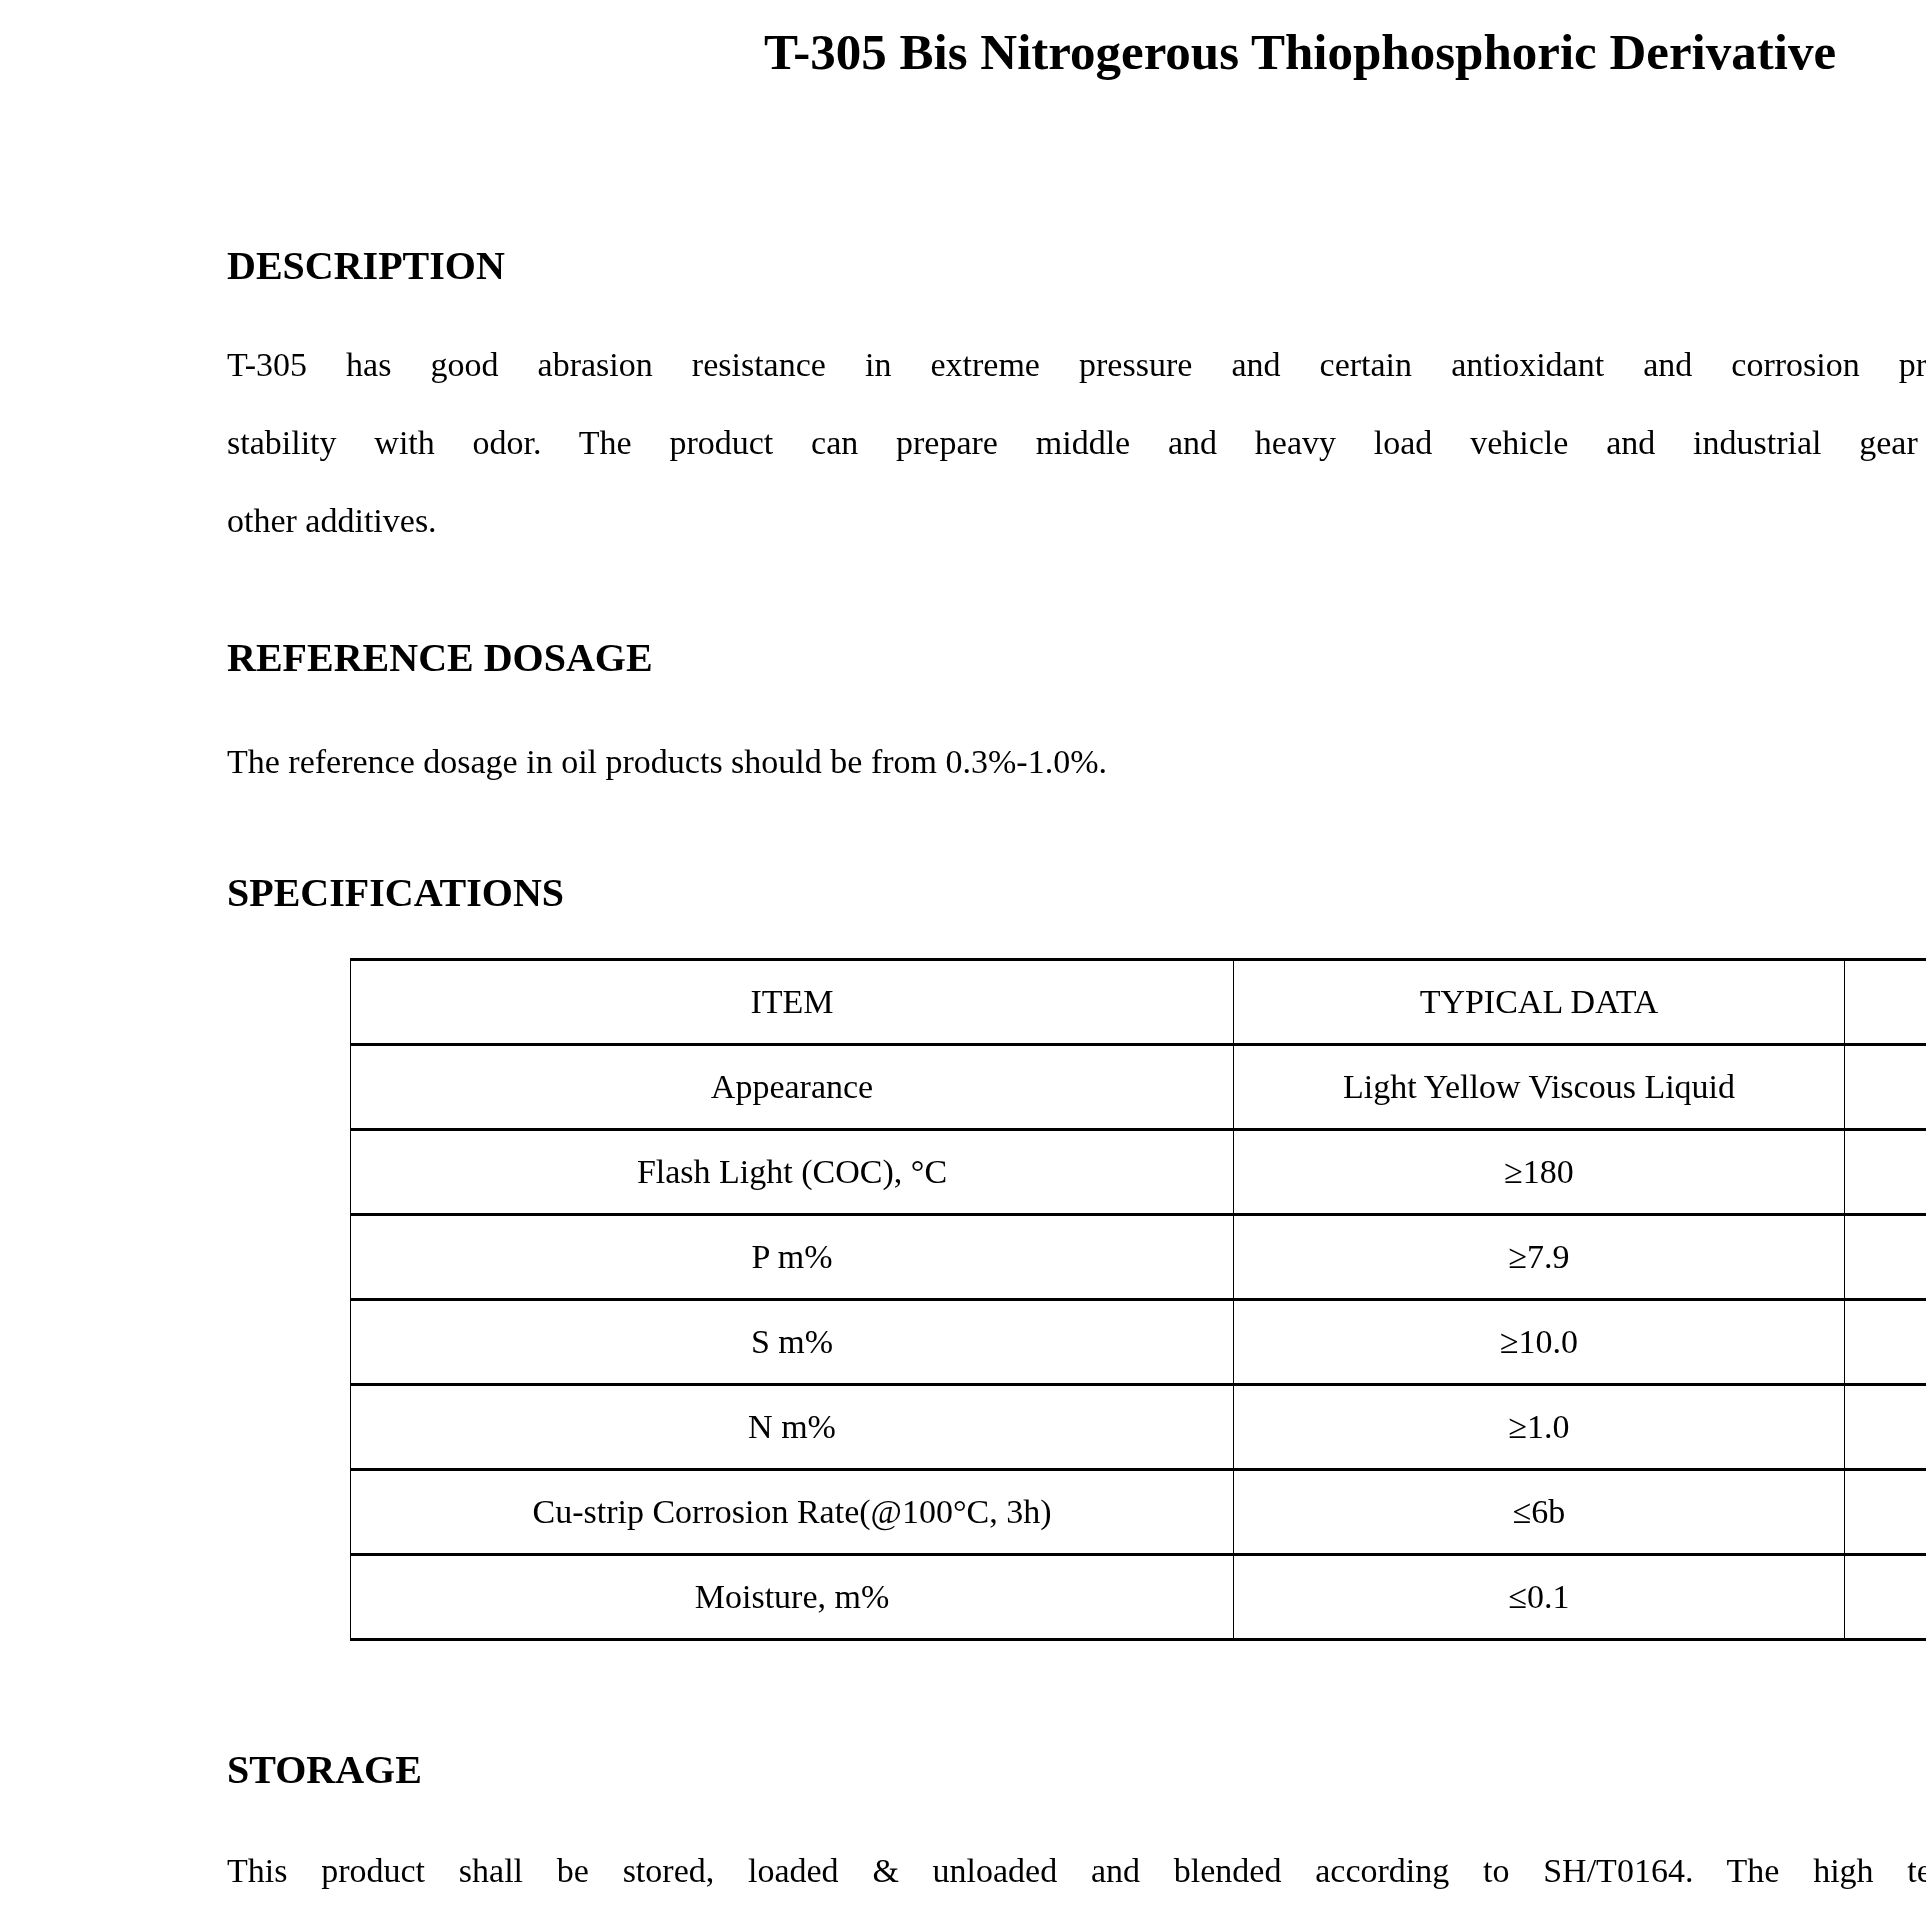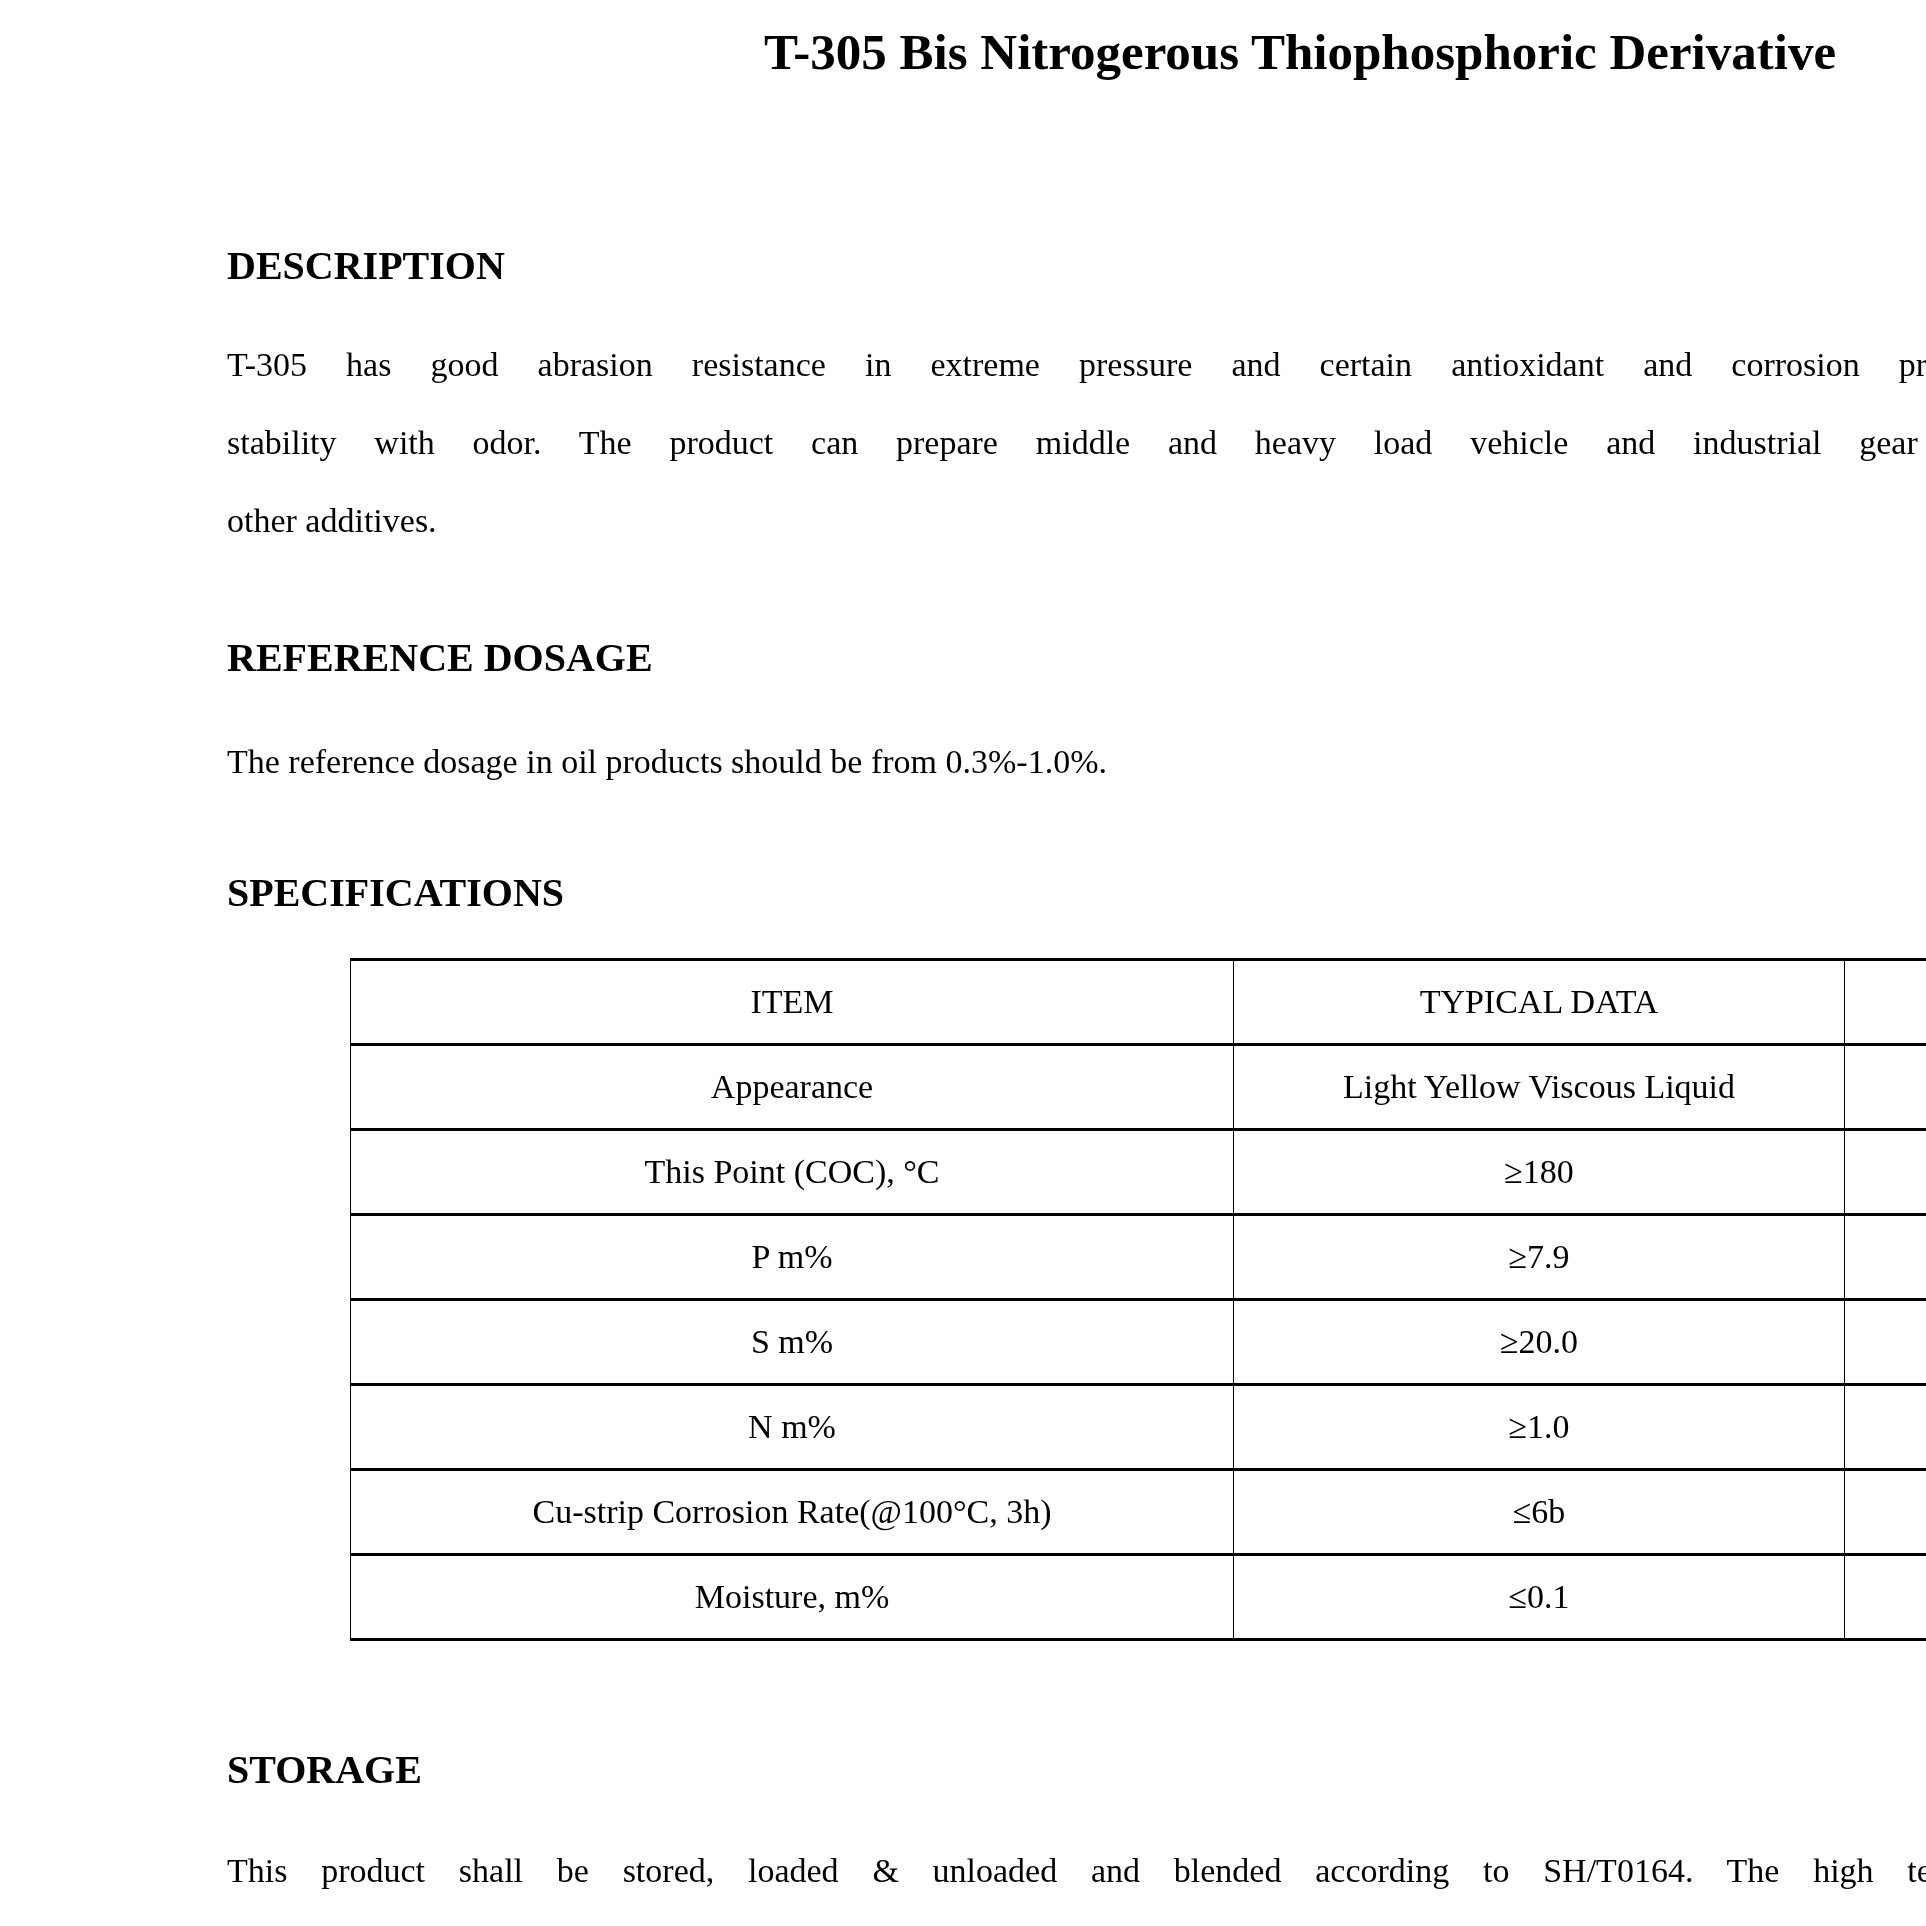--- a/index.html
+++ b/index.html
@@ -103,32 +103,32 @@
         <td>ITEM</td>
         <td>TYPICAL DATA</td>
         <td>TEST METHOD</td>
       </tr>
       <tr>
         <td>Appearance</td>
         <td>Light Yellow Viscous Liquid</td>
         <td>Visual</td>
       </tr>
       <tr>
-        <td>This Point (COC), °C</td>
+        <td>Flash Light (COC), °C</td>
         <td>≥180</td>
         <td>GB/T3536</td>
       </tr>
       <tr>
         <td>P  m%</td>
         <td>≥7.9</td>
         <td>SH/T0296</td>
       </tr>
       <tr>
         <td>S  m%</td>
-        <td>≥20.0</td>
+        <td>≥10.0</td>
         <td>SH/T0303</td>
       </tr>
       <tr>
         <td>N  m%</td>
         <td>≥1.0</td>
         <td>SH/T0224</td>
       </tr>
       <tr>
         <td>Cu-strip Corrosion Rate(@100°C, 3h)</td>
         <td>≤6b</td>

